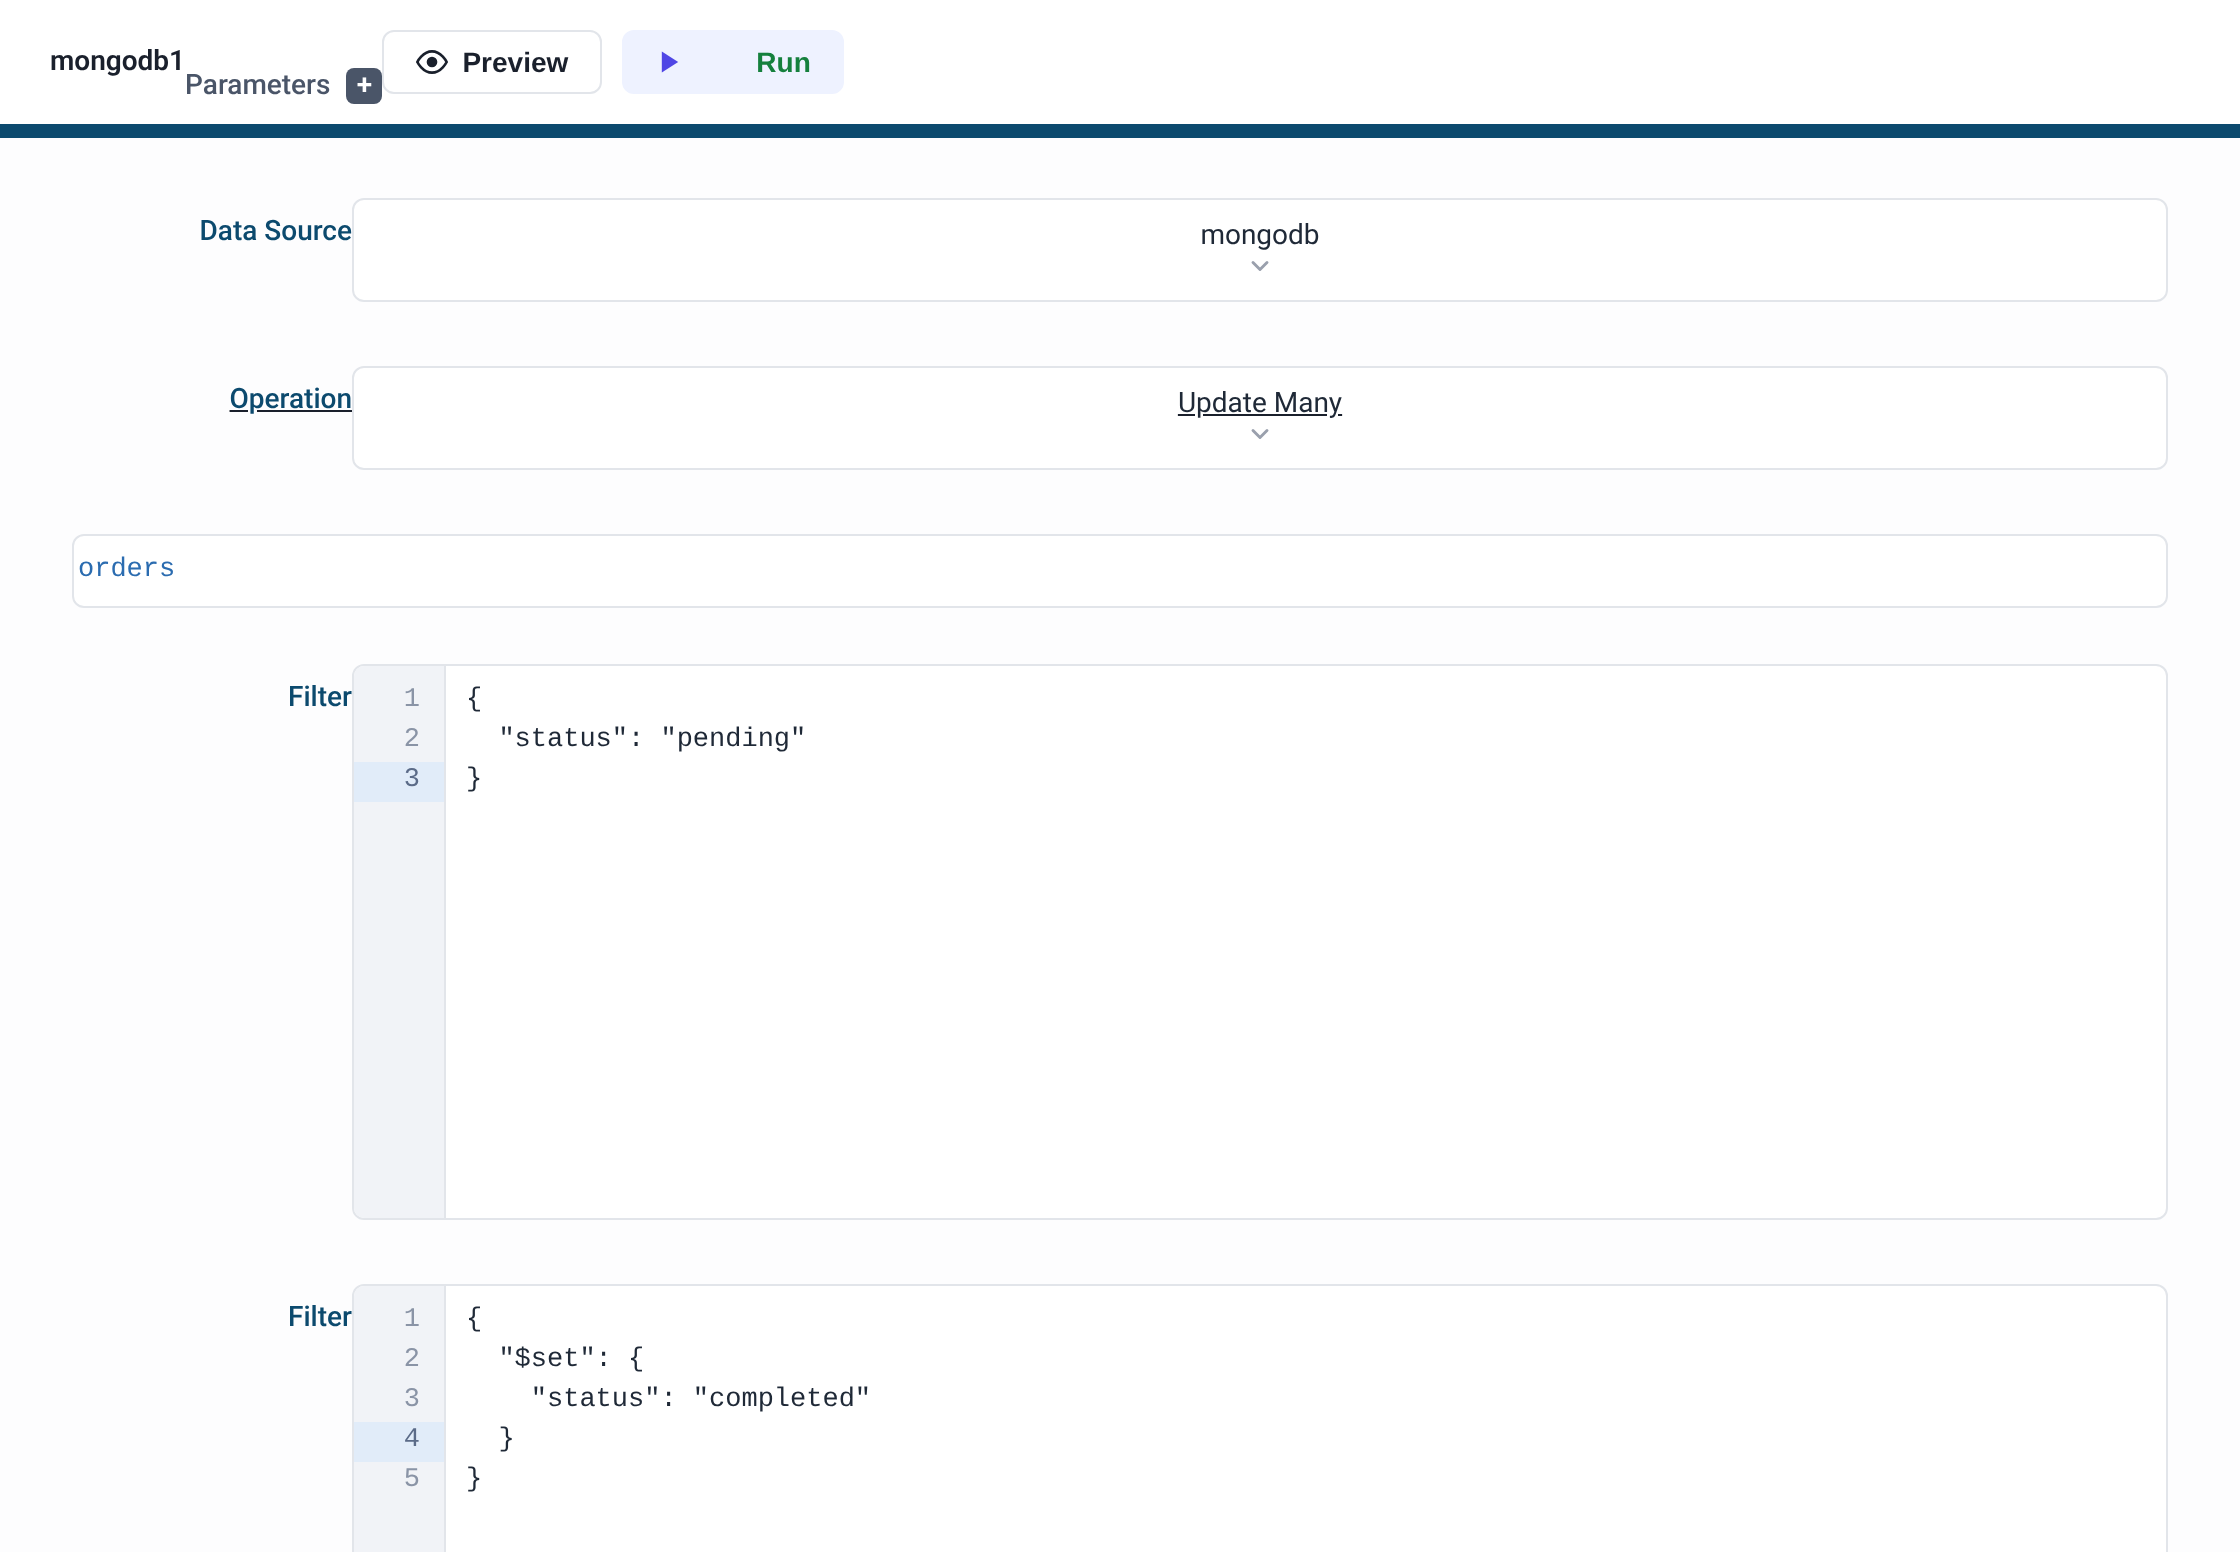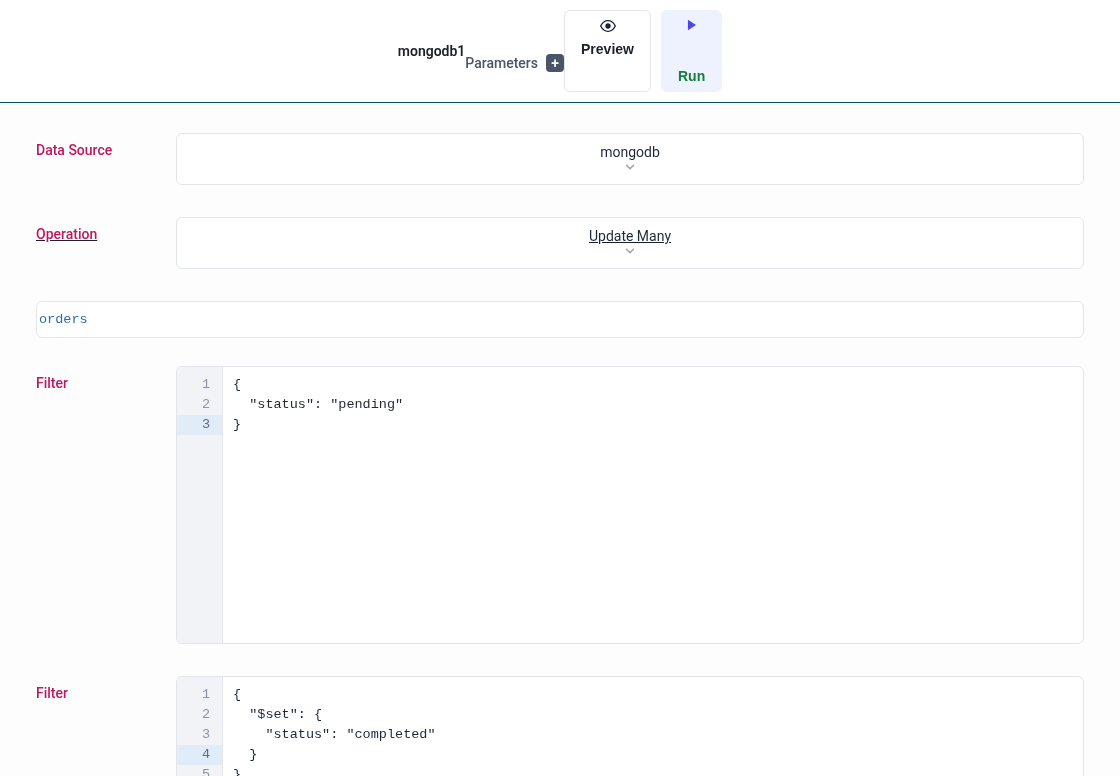--- a/index.html
+++ b/index.html
@@ -9,23 +9,23 @@
     }
     body {
       font-family: -apple-system, BlinkMacSystemFont, "Segoe UI", Roboto, Helvetica, Arial, sans-serif;
       background: #fdfdfe;
       color: #1a202c;
       font-size: 14px;
     }
     .header {
       display: flex;
       align-items: center;
-      justify-content: center;
+      justify-content: flex-start;
       padding: 10px 25px;
-      border-bottom: 1px solid #0c4a6e;
+      border-bottom: 7px solid #0c4a6e;
       background: #fff;
     }
     .header-left {
       font-weight: 600;
       color: #1a202c;
     }
     .header-center {
       display: flex;
       align-items: center;
       gap: 8px;
@@ -55,21 +55,20 @@
       display: flex;
       align-items: center;
       gap: 7px;
       padding: 7px 16px;
       border-radius: 6px;
       font-weight: 600;
       font-size: 14px;
       cursor: pointer;
       border: 1px solid #e2e5ea;
       background: #fff;
-      flex-direction: column;
     }
     .btn-preview {
       color: #1a202c;
     }
     .btn-run {
       background: #eef2ff;
       border-color: #eef2ff;
       color: #15803d;
       gap: 36px;
     }
@@ -91,23 +90,24 @@
     }
     .form-row-collection {
       margin-bottom: 28px;
     }
     .form-row-operation {
       text-decoration: underline;
     }
     .form-label {
       width: 140px;
       flex-shrink: 0;
-      color: #be185d;
+      color: #0c4a6e;
       font-weight: 500;
       padding-top: 9px;
+      text-align: right;
     }
     .form-control {
       flex: 1;
     }
     .select-wrap {
       position: relative;
       border: 1px solid #e2e5ea;
       border-radius: 6px;
       background: #fff;
       padding: 10px 14px;

